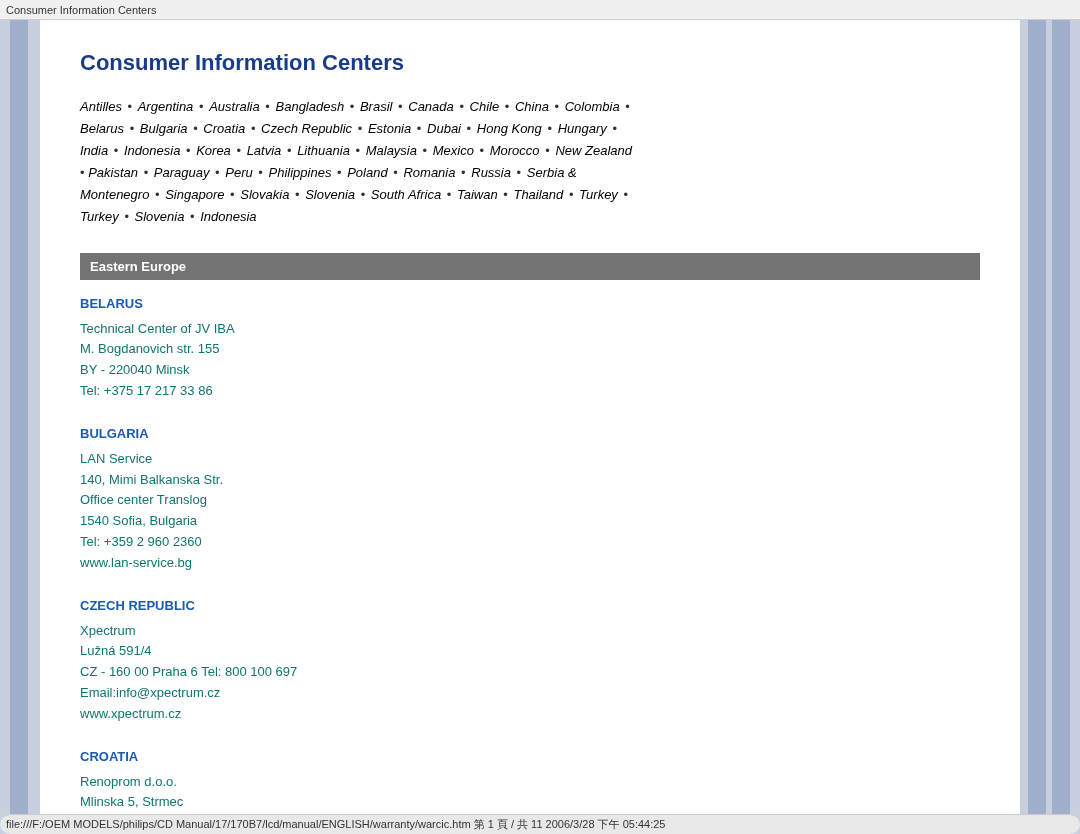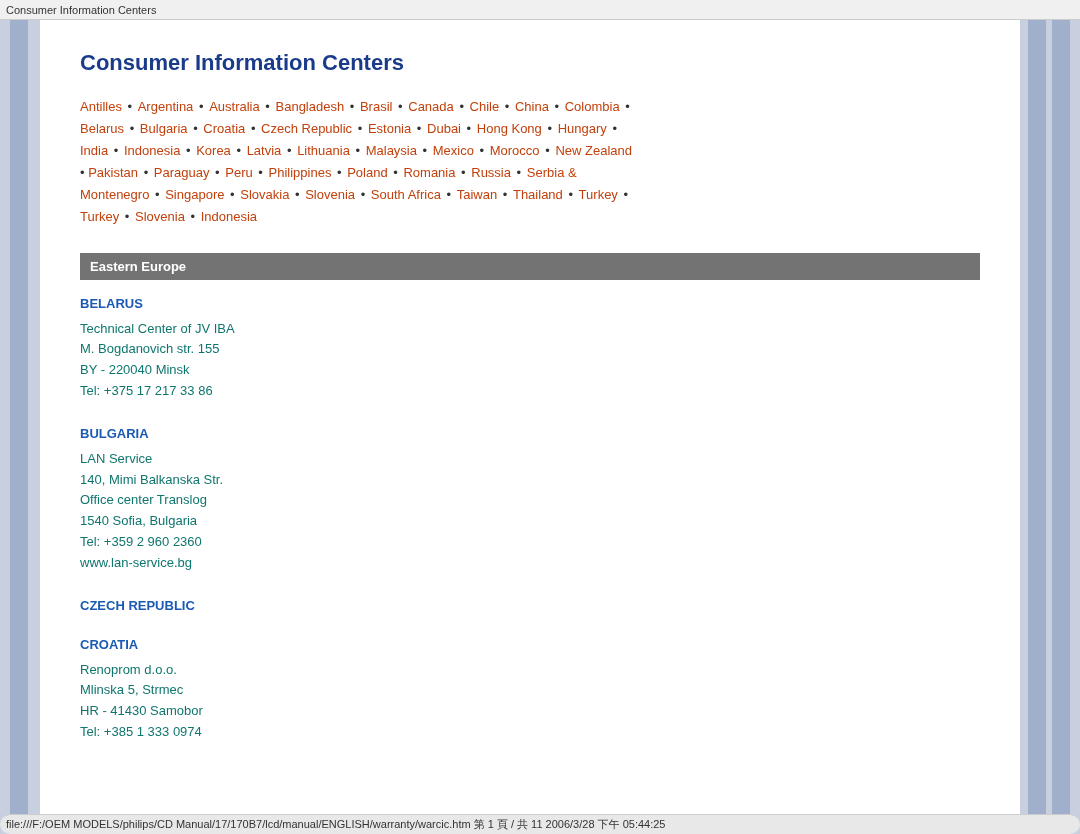--- a/index.html
+++ b/index.html
@@ -84,22 +84,23 @@
       margin-bottom: 20px;
     }
 
     .links-section {
       margin-bottom: 24px;
       line-height: 1.7;
       font-size: 13px;
     }
 
     .links-section a {
-      color: #c2410c;
+      color: #000000;
       text-decoration: none;
+      font-style: italic;
     }
 
     .bullet {
       color: #333;
       margin: 0 2px;
     }
 
     .section-header {
       background-color: #737373;
       color: #ffffff;
@@ -182,20 +183,27 @@
         140, Mimi Balkanska Str.<br>
         Office center Translog<br>
         1540 Sofia, Bulgaria<br>
         Tel: +359 2 960 2360<br>
         www.lan-service.bg
       </div>
     </div>
 
     <div class="country-section">
       <div class="country-title">CZECH REPUBLIC</div>
+      <div class="country-details">
+        Xpectrum<br>
+        Lužná 591/4<br>
+        CZ - 160 00 Praha 6 Tel: 800 100 697<br>
+        Email:info@xpectrum.cz<br>
+        www.xpectrum.cz
+      </div>
     </div>
 
     <div class="country-section">
       <div class="country-title">CROATIA</div>
       <div class="country-details">
         Renoprom d.o.o.<br>
         Mlinska 5, Strmec<br>
         HR - 41430 Samobor<br>
         Tel: +385 1 333 0974
       </div>

